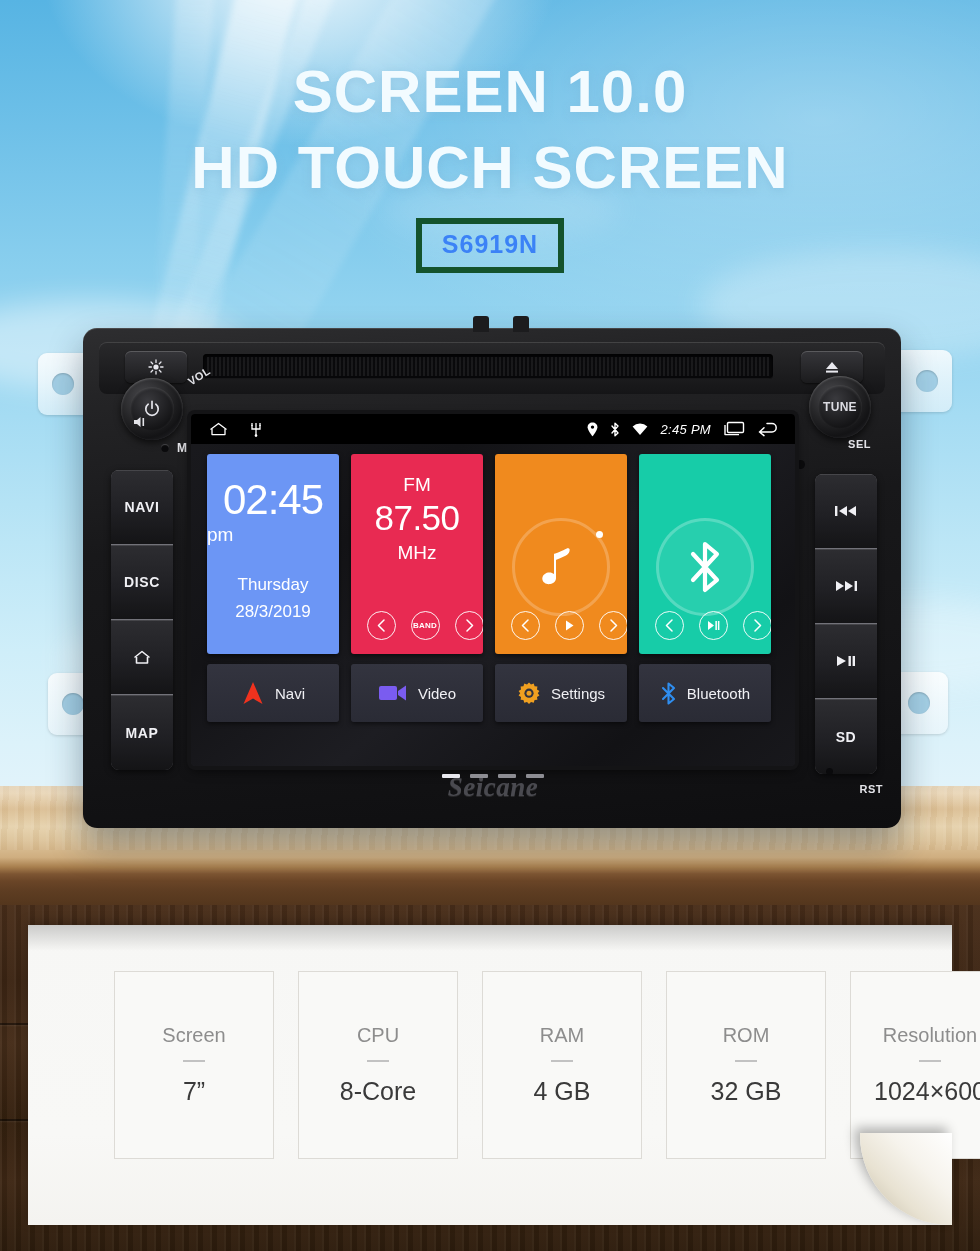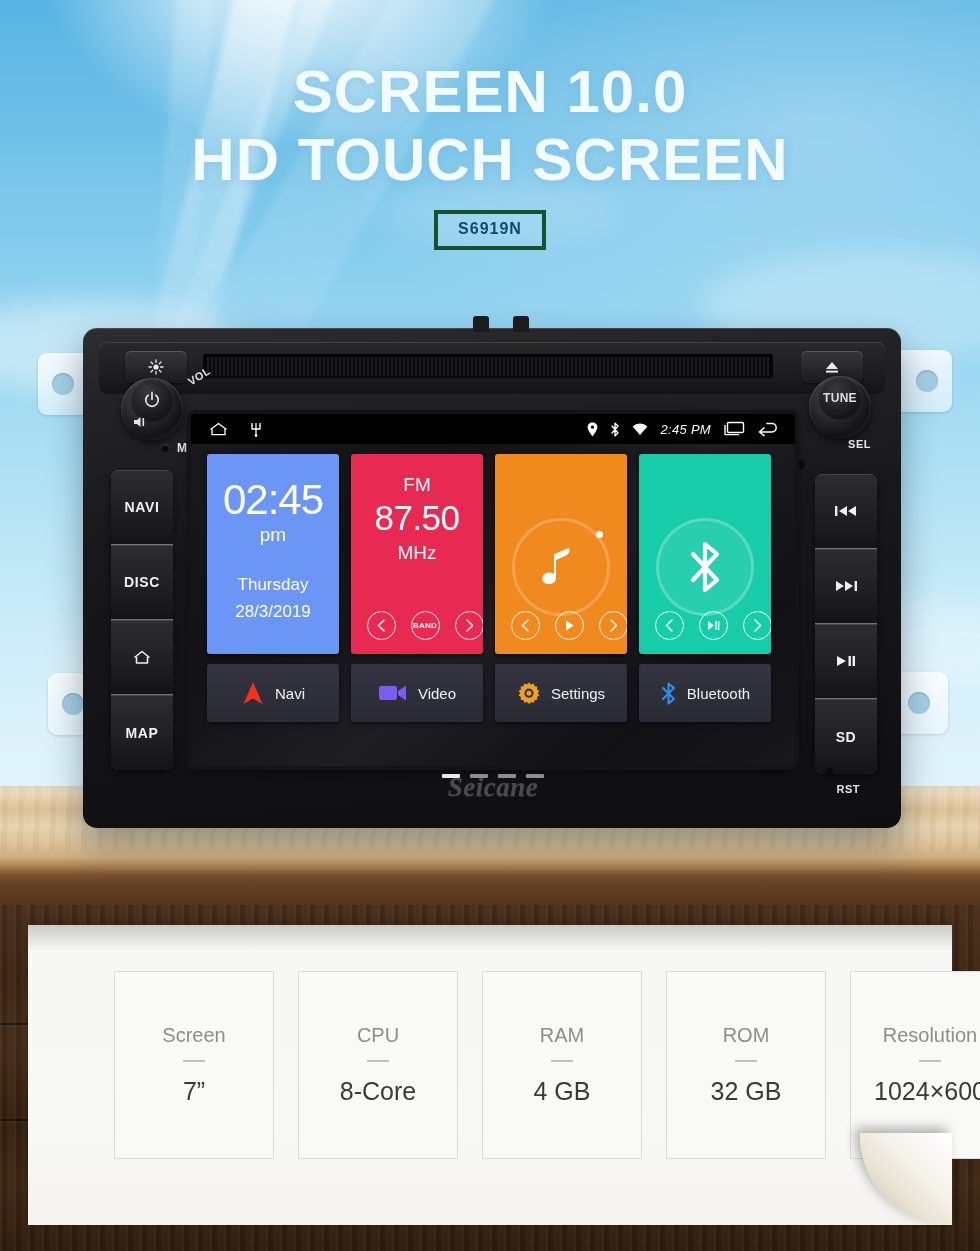--- a/index.html
+++ b/index.html
@@ -36,24 +36,24 @@
   .c3 { left:60px; top:620px; width:260px; height:80px; opacity:.75; }
   .c4 { left:760px; top:600px; width:300px; height:90px; opacity:.7; }
   .c5 { left:380px; top:180px; width:240px; height:60px; opacity:.3; }
 
   
   .headline { position:absolute; left:0; top:58px; width:980px; text-align:center; z-index:6; }
   .headline h1 {
     font-size:60px; font-weight:bold; color:#f2fbff; letter-spacing:1px;
     line-height:68px; text-shadow:0 2px 10px rgba(120,180,215,0.45);
   }
-  .headline h1 .ln2 { display:block; }
+  .headline h1 .ln2 { display:block;margin-top:8px; }
   .model-badge {
     display:inline-block; margin-top:16px; padding:6px 20px 8px;
-    border:4px solid #14532d; color:#0c4a6e; font-size:16px; font-weight:bold;
+    border:6px solid #14532d; color:#3b82f6; font-size:25px; font-weight:bold;
     letter-spacing:1px; background:rgba(255,255,255,0.07);
   }
 
   
   .wood {
     position:absolute; left:0; top:786px; width:980px; height:119px; z-index:2;
     background:
       linear-gradient(180deg,
         #d9bf95 0%, #e3cba4 6%, #dcc096 20%, #e6d2ad 34%, #ddc49b 46%,
         #cfae80 60%, #a87f4e 68%, #7d5532 74%, #6a4527 80%, #5e3d22 88%, #54361d 100%);
@@ -164,42 +164,42 @@
     background:repeating-linear-gradient(90deg, #1d1d1f 0 2px, #0a0a0c 2px 4px);
     opacity:.85;
   }
 
   
   .knob {
     position:absolute; width:62px; height:62px; border-radius:50%;
     background:
       radial-gradient(circle at 38% 32%, #4a4a4e 0%, #242426 46%, #131315 70%, #202024 84%, #6d6d72 92%, #c9c9cf 97%, #8d8d93 100%);
     box-shadow:0 3px 7px rgba(0,0,0,0.65), inset 0 1px 2px rgba(255,255,255,0.25);
-    display:flex; align-items:flex-start; justify-content:center;
+    display:flex; align-items:center; justify-content:center;
     color:#e8e8ec; font-size:12px; font-weight:bold;
   }
   .knob-left { left:38px; top:50px; }
   .knob-right { right:30px; top:48px; }
   .knob-inner {
     width:44px; height:44px; border-radius:50%;
     background:radial-gradient(circle at 40% 32%, #3a3a3e, #151517 70%, #0c0c0e 100%);
     display:flex; align-items:center; justify-content:center;
     box-shadow:inset 0 1px 3px rgba(255,255,255,0.18);
     font-size:12px; font-weight:bold; color:#dcdce2; letter-spacing:.3px;
   }
   .knob-label {
     position:absolute; color:#e3e3e8; font-size:11px; font-weight:bold; letter-spacing:.5px;
   }
   .lbl-vol { left:104px; top:42px; transform:rotate(-32deg); }
   .lbl-sel { right:30px; top:110px; }
   .lbl-mic { left:94px; top:113px; font-size:12px; }
   .mic-dot { position:absolute; left:78px; top:116px; width:8px; height:8px; border-radius:50%; background:#0a0a0c; box-shadow:inset 0 1px 1px rgba(255,255,255,0.25); }
   .mute-icon { position:absolute; left:50px; top:88px; color:#e3e3e8; font-size:13px; }
   .rst-dot { position:absolute; right:68px; top:440px; width:7px; height:7px; border-radius:50%; background:#0a0a0c; }
-  .lbl-rst { position:absolute; right:41px; top:455px; color:#e3e3e8; font-size:11px; font-weight:bold; }
+  .lbl-rst { position:absolute; right:18px; top:455px; color:#e3e3e8; font-size:11px; font-weight:bold; }
   .sensor-dot { position:absolute; right:96px; top:132px; width:9px; height:9px; border-radius:50%; background:#0b0b0d; }
 
   
   .side-stack {
     position:absolute; width:62px; border-radius:8px; overflow:hidden;
     background:linear-gradient(180deg,#2a2a2e,#131315);
     box-shadow:0 2px 6px rgba(0,0,0,0.6), inset 0 0 0 1px rgba(190,190,200,0.35);
   }
   .stack-left { left:28px; top:142px; height:300px; }
   .stack-right { right:24px; top:146px; height:300px; }
@@ -235,21 +235,21 @@
   .tile {
     width:132px; height:200px; border-radius:3px; position:relative; overflow:hidden;
     box-shadow:0 2px 5px rgba(0,0,0,0.55);
   }
   .tile-clock { background:#6c96f5; }
   .tile-fm    { background:#e82a52; }
   .tile-music { background:#f08a1e; }
   .tile-bt    { background:#17cca8; }
 
   .clk-time { position:absolute; left:0; top:22px; width:132px; text-align:center; color:#fff; font-size:42px; letter-spacing:-1px; }
-  .clk-ampm { position:absolute; left:0; top:70px; width:132px; text-align:center; color:#fff; font-size:19px; }
+  .clk-ampm { position:absolute; left:0; top:70px; width:132px; color:#fff; font-size:19px; }
   .clk-day  { position:absolute; left:0; top:121px; width:132px; text-align:center; color:#fff; font-size:17px; }
   .clk-date { position:absolute; left:0; top:148px; width:132px; text-align:center; color:#fff; font-size:17px; }
 
   .fm-band { position:absolute; left:0; top:20px; width:132px; text-align:center; color:#fff; font-size:19px; }
   .fm-freq { position:absolute; left:0; top:44px; width:132px; text-align:center; color:#fff; font-size:35px; letter-spacing:-.5px; }
   .fm-unit { position:absolute; left:0; top:88px; width:132px; text-align:center; color:#fff; font-size:19px; }
 
   .tile-ctrls {
     position:absolute; left:8px; bottom:14px; width:132px;
     display:flex; align-items:center; justify-content:space-around;

